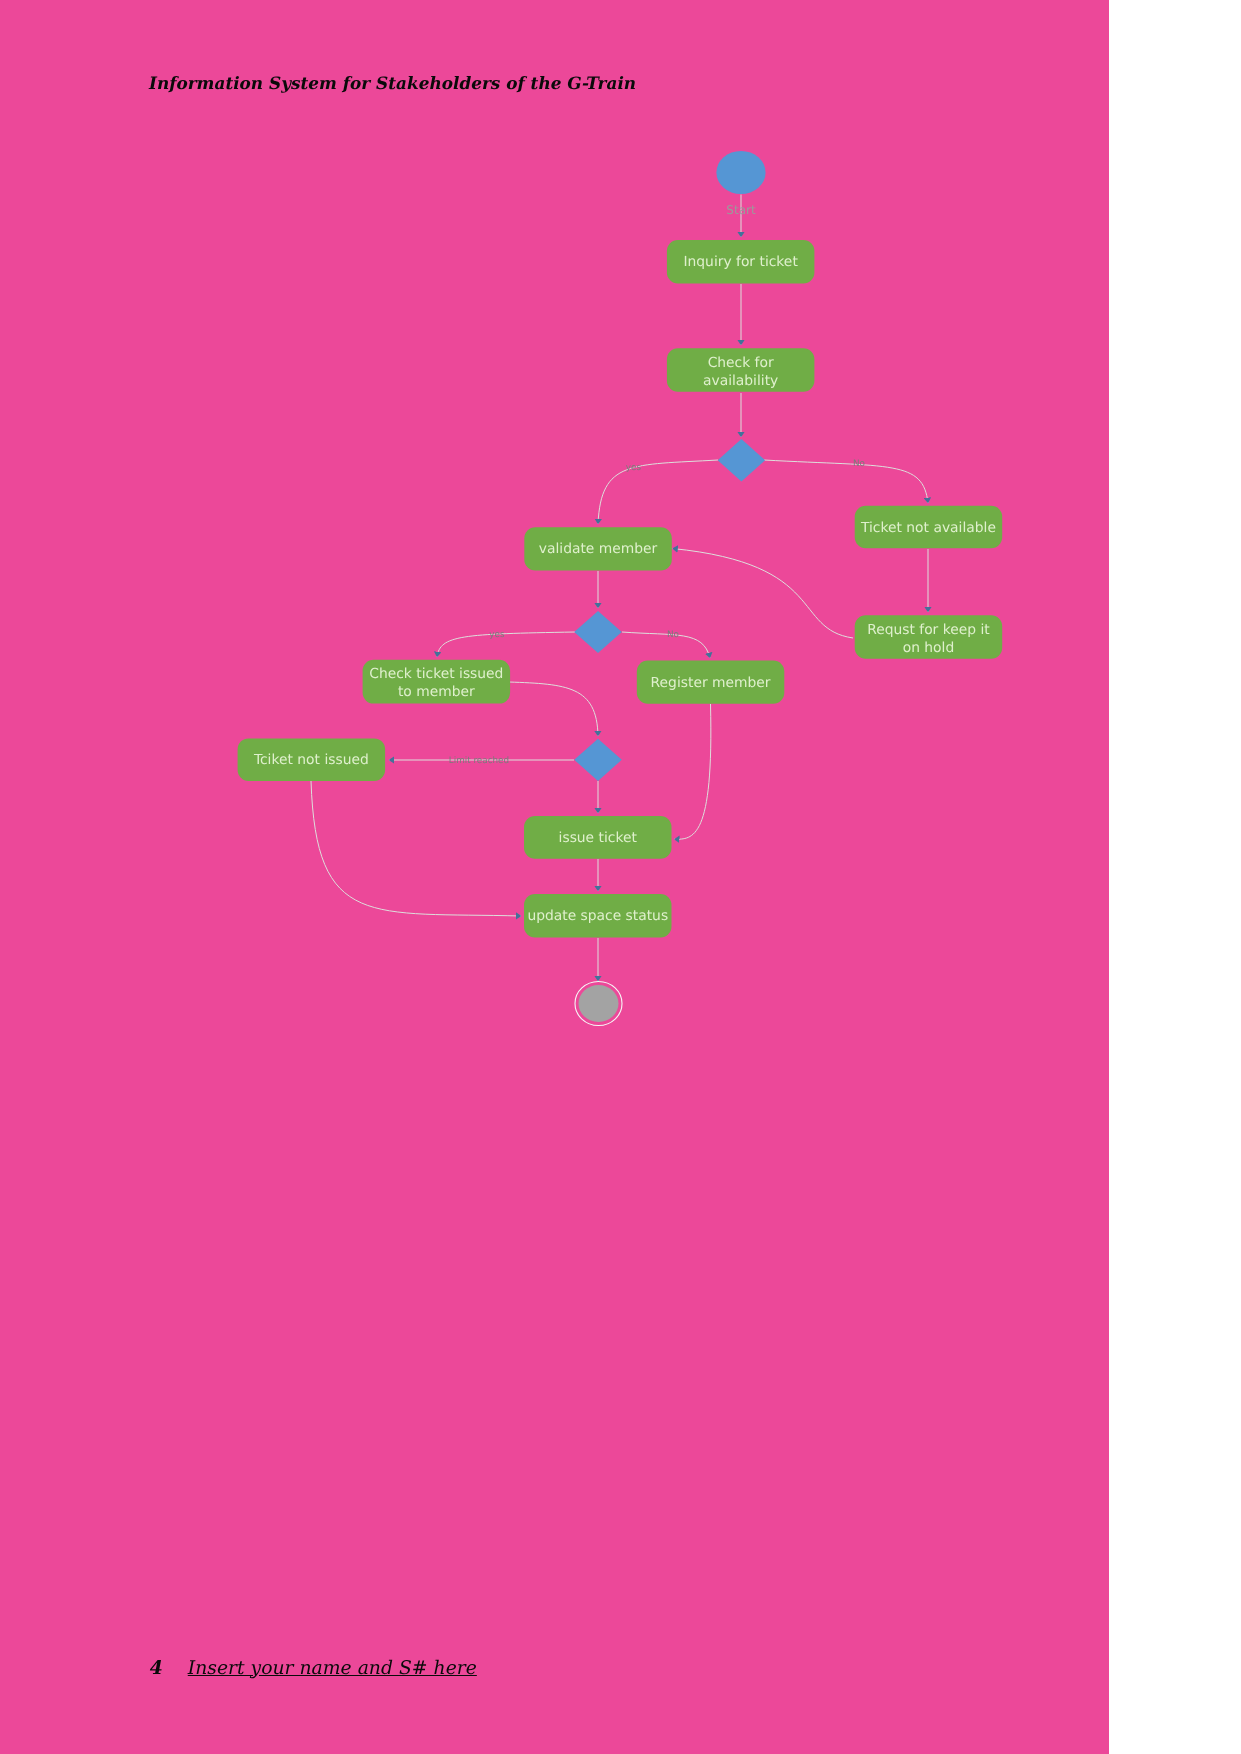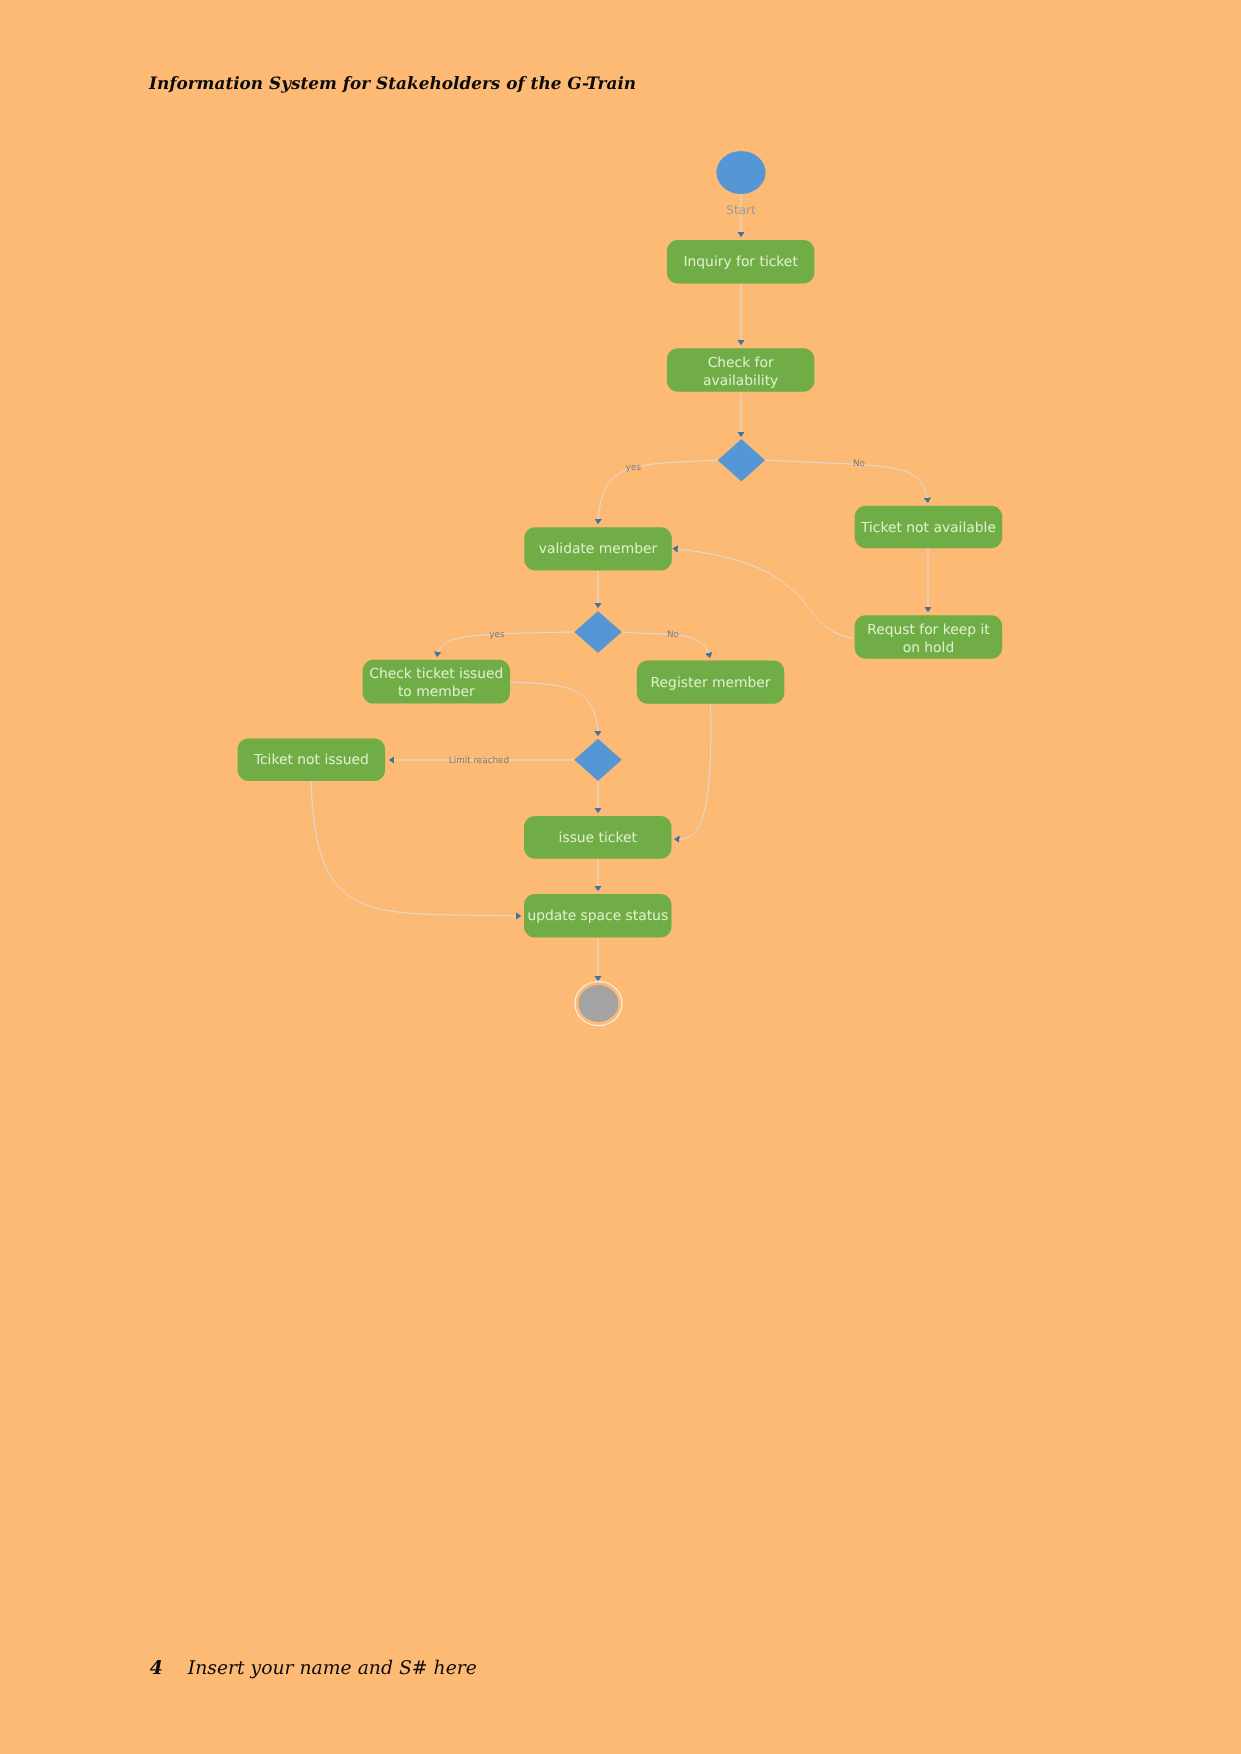--- a/index.html
+++ b/index.html
@@ -1,21 +1,21 @@
 <!DOCTYPE html>
 <html><head>
 <meta charset="utf-8">
 <style>
   html,body{margin:0;padding:0;}
   body{width:1241px;height:1754px;background:#ffffff;overflow:hidden;position:relative;-webkit-font-smoothing:antialiased;text-rendering:geometricPrecision;}
-  .page{position:absolute;left:0;top:0;width:1241px;height:1754px;background:#fdba74;}
+  .page{position:absolute;left:0;top:0;width:1109px;height:1754px;background:#ec4899;}
   .hdr{position:absolute;left:149px;top:73.5px;font-family:"DejaVu Serif",serif;font-weight:bold;font-style:italic;font-size:17px;color:#0a0a0a;white-space:nowrap;transform:scaleX(0.993);transform-origin:left top;}
   .ftr{position:absolute;left:149.7px;top:1656.5px;font-family:"DejaVu Serif",serif;font-size:18.8px;color:#0a0a0a;white-space:nowrap;}
   .ftr .num{font-weight:bold;font-style:italic;}
-  .ftr .txt{font-style:italic;margin-left:25px;}
+  .ftr .txt{font-style:italic;margin-left:25px;text-decoration:underline;}
   svg.diagram{position:absolute;left:0;top:0;width:1241px;height:1754px;display:block;shape-rendering:geometricPrecision;}
   svg text{-webkit-font-smoothing:antialiased;text-rendering:geometricPrecision;}
   .nodelabel{font-family:"DejaVu Sans",sans-serif;font-size:13.85px;fill:#dff0cd;}
   .edgelabel{font-family:"DejaVu Sans",sans-serif;font-size:8.8px;fill:#7b7b7b;}
   .startlabel{font-family:"DejaVu Sans",sans-serif;font-size:12px;fill:#9b9b9b;}
 </style>
 </head>
 <body>
 
 <div class="page">

